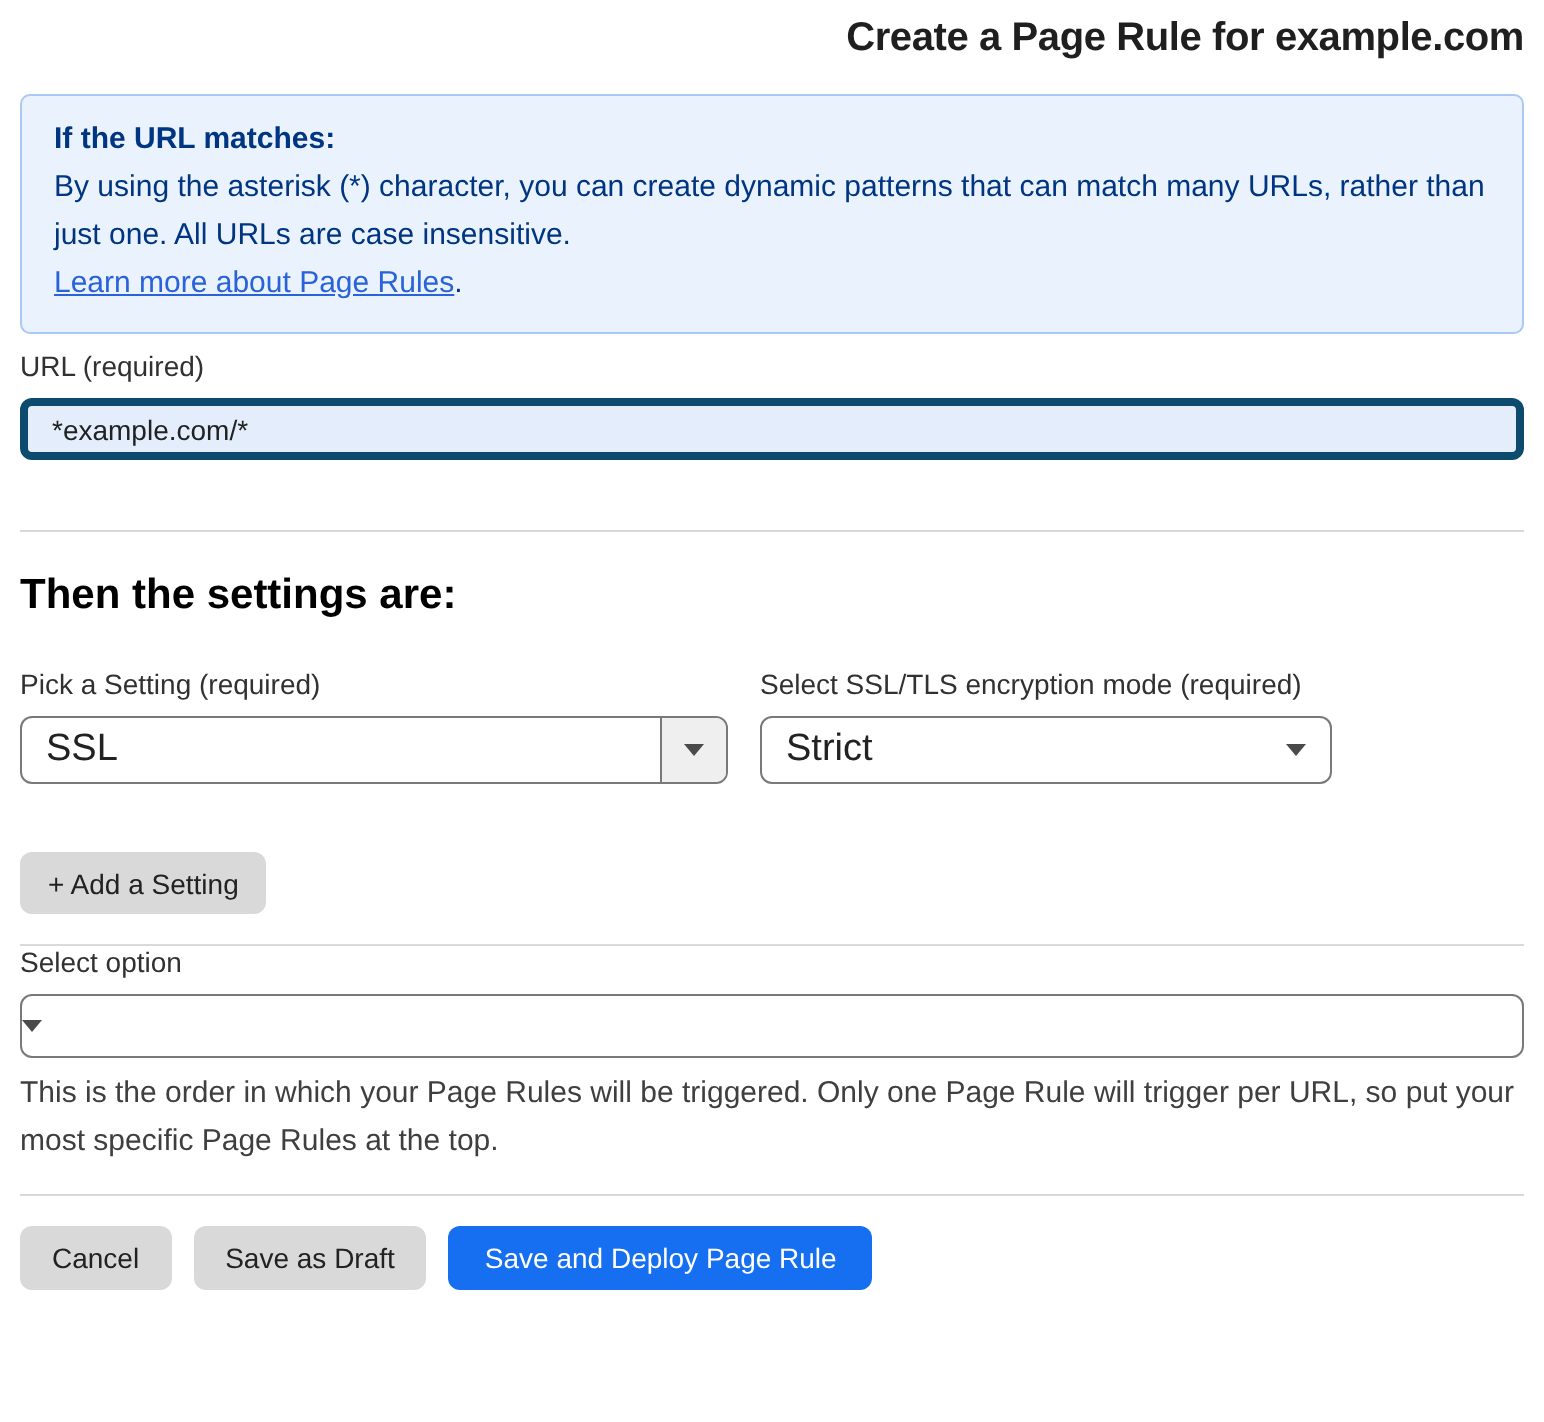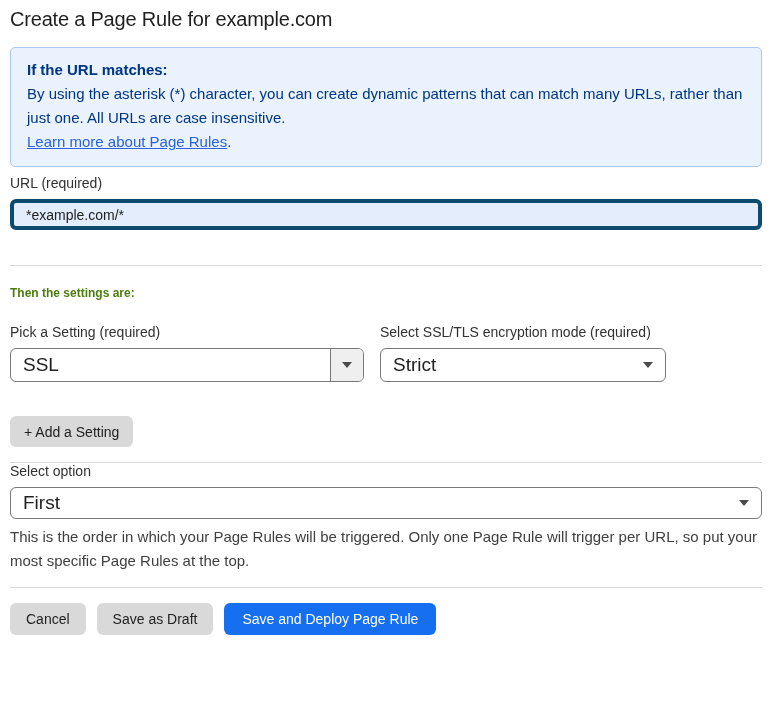--- a/index.html
+++ b/index.html
@@ -13,24 +13,25 @@
   body {
     width: 772px;
     height: 711px;
     overflow: hidden;
   }
   .container { padding: 8px 10px 0 10px; }
 
   
   .page-title {
     font-size: 20px;
-    font-weight: 400;
+    font-weight: 700;
     color: #1f1f1f;
     margin: 0 0 16px 0;
     letter-spacing: -0.2px;
+    text-align: right;
   }
 
   
   .info-box {
     background: #e9f2fd;
     border: 1px solid #aac9f2;
     border-radius: 5px;
     padding: 10px 16px 12px 16px;
     font-size: 15px;
     line-height: 24px;
@@ -73,23 +74,23 @@
   .divider {
     border: none;
     border-top: 1px solid #d9d9d9;
     margin: 0;
   }
   .divider-1 { margin-top: 35px; }
   .divider-2 { margin-top: 15px; }
   .divider-3 { margin-top: 14px; }
 
   .section-heading {
-    font-size: 12px;
+    font-size: 21px;
     font-weight: 700;
-    color: #4d7c0f;
+    color: #000000;
     margin: 20px 0 24px 0;
   }
   .section-heading.order { margin: 22px 0 24px 0; }
 
   
   .settings-row { display: flex; gap: 16px; }
   .settings-col-setting { width: 354px; }
   .settings-col-mode { width: 286px; }
 
   .select-control {
@@ -207,21 +208,20 @@
     </div>
   </div>
 
   <button class="btn btn-gray add-setting-btn">+ Add a Setting</button>
 
   <hr class="divider divider-2">
 
 
   <label class="field-label">Select option</label>
   <div class="select-control order-select">
-    <span class="select-value">First</span>
     <span class="arrow-plain">
       <span class="caret"></span>
     </span>
   </div>
   <p class="order-help">This is the order in which your Page Rules will be triggered. Only one Page Rule will trigger per URL, so put your most specific Page Rules at the top.</p>
 
   <hr class="divider divider-3">
 
   <div class="footer-actions">
     <button class="btn btn-gray cancel-btn">Cancel</button>

